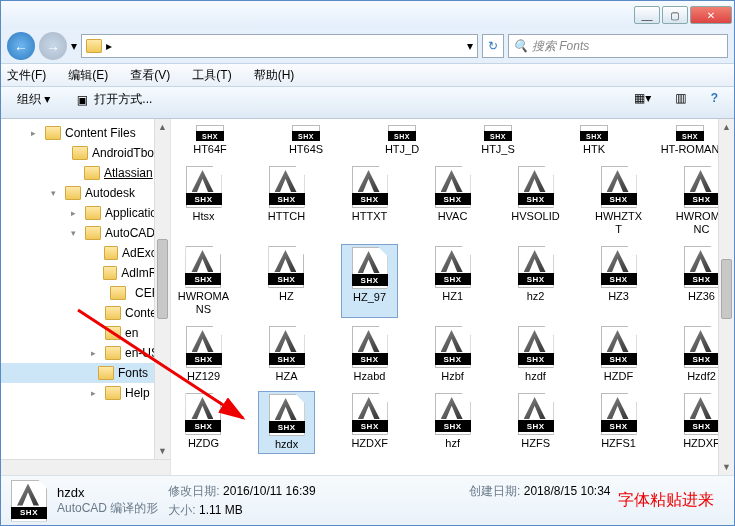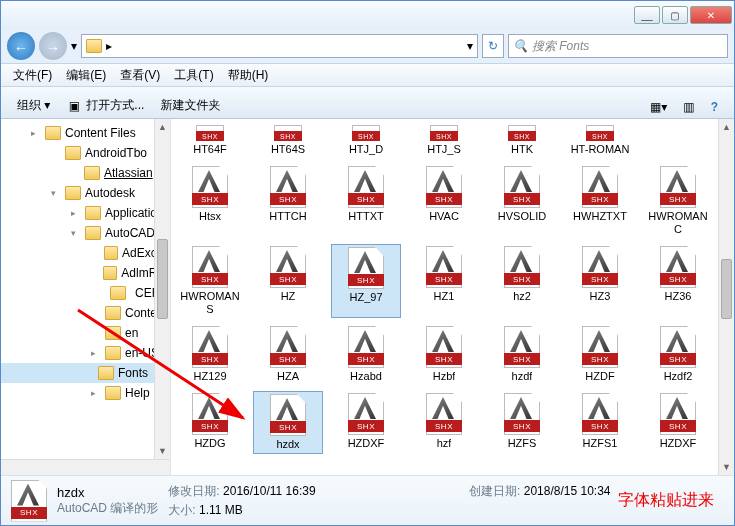--- a/index.html
+++ b/index.html
@@ -8,40 +8,40 @@
 .titlebar{height:28px;background:linear-gradient(#f7fbff,#e3eefa);display:flex;justify-content:flex-end;align-items:center;padding:0 2px}
 .tbtn{width:26px;height:18px;margin-left:2px;border:1px solid #8aa;background:linear-gradient(#fefefe,#d8e6f2);display:flex;align-items:center;justify-content:center;font-size:10px;color:#333;border-radius:2px}
 .tbtn.close{background:linear-gradient(#f08070,#d44);color:#fff;width:42px}
 .navbar{height:34px;display:flex;align-items:center;padding:0 6px;gap:4px}
 .navbtn{width:28px;height:28px;border-radius:50%;background:radial-gradient(#6fb7f0,#2e7ac0);color:#fff;display:flex;align-items:center;justify-content:center;font-size:14px}
 .navbtn.fwd{background:radial-gradient(#c8d8e8,#a8b8c8)}
 .pathbox{flex:1;height:24px;background:#fff;border:1px solid #9ab;display:flex;align-items:center;padding:0 4px;gap:4px}
 .foldericon{width:16px;height:14px;background:linear-gradient(#ffe9a8,#f0c95a);border:1px solid #d4a840;border-radius:1px}
 .refresh{width:22px;height:24px;background:#fff;border:1px solid #9ab;display:flex;align-items:center;justify-content:center;color:#2e7ac0}
 .search{width:220px;height:24px;background:#fff;border:1px solid #9ab;display:flex;align-items:center;padding:0 4px;gap:4px;color:#888;font-style:italic}
-.menubar{height:24px;background:linear-gradient(#fafcfe,#e8f0f8);display:flex;align-items:center;padding:0 6px;gap:2px;border-top:1px solid #c4d5e6;border-bottom:1px solid #c4d5e6}
+.menubar{height:24px;background:linear-gradient(#fafcfe,#e8f0f8);display:flex;align-items:center;padding:0 0;gap:10px;border-top:1px solid #c4d5e6;border-bottom:1px solid #c4d5e6}
 .menubar span{padding:2px 6px}
-.toolbar{height:32px;background:linear-gradient(#f5fafe,#dfeaf5);display:flex;align-items:flex-end;padding:0 8px;border-bottom:1px solid #b8c8d8}
+.toolbar{height:32px;background:linear-gradient(#f5fafe,#dfeaf5);display:flex;align-items:flex-start;padding:0 8px;gap:8px;border-bottom:1px solid #b8c8d8}
 .toolbar .tb{padding:4px 8px;display:flex;align-items:center;gap:4px}
 .toolbar .spacer{flex:1}
 .toolbar .ico{width:16px;height:16px;display:flex;align-items:center;justify-content:center}
 .body{flex:1;display:flex;background:#fff;overflow:hidden;position:relative}
 .tree{width:170px;border-right:1px solid #e0e5ea;overflow:hidden;padding:4px 0;position:relative}
 .tnode{display:flex;align-items:center;gap:4px;height:20px;padding-left:8px;white-space:nowrap}
 .tnode.sel{background:#cde6f7}
 .tnode .exp{width:10px;color:#888;font-size:9px}
 .files{flex:1;overflow:hidden;position:relative;padding:4px}
-.row{display:flex;gap:8px;margin-bottom:6px}
+.row{display:flex;gap:26px;margin-bottom:6px}
 .cell{width:70px;display:flex;flex-direction:column;align-items:center;text-align:center;padding:2px}
 .cell.sel{background:#cde6f7;border:1px solid #7da2ce}
 .cell .fname{font-size:11px;line-height:13px;word-break:break-all;max-height:26px;overflow:hidden}
 .shx{width:36px;height:42px;position:relative;margin-bottom:2px}
 .shx .page{position:absolute;inset:0;background:#fff;border:1px solid #bbb;clip-path:polygon(0 0,75% 0,100% 22%,100% 100%,0 100%)}
 .shx .a{position:absolute;left:6px;top:4px;width:22px;height:22px;background:linear-gradient(135deg,#888,#333);clip-path:polygon(50% 0,100% 100%,75% 100%,50% 40%,25% 100%,0 100%)}
-.shx .band{position:absolute;left:0;right:0;bottom:3px;height:12px;background:#b91c1c;color:#fff;font-size:8px;font-weight:normal;display:flex;align-items:center;justify-content:center;letter-spacing:0.5px}
+.shx .band{position:absolute;left:0;right:0;bottom:3px;height:12px;background:#000000;color:#fff;font-size:8px;font-weight:bold;display:flex;align-items:center;justify-content:center;letter-spacing:0.5px}
 .shx.toprow{width:28px;height:16px}
 .shx.toprow .page{clip-path:none}
 .shx.toprow .band{height:10px;font-size:7px;bottom:0}
 .details{height:50px;border-top:1px solid #d8e0e8;background:linear-gradient(#f6fafd,#eaf2f9);display:flex;align-items:center;padding:4px 10px;gap:10px;position:relative}
 .details .thumb{width:36px;height:42px;position:relative}
 .details .info{flex:1;display:grid;grid-template-columns:auto auto;column-gap:40px;row-gap:2px}
 .details .k{color:#6a7a8a}
 .annotation{position:absolute;right:20px;bottom:14px;color:#e00;font-size:16px;font-family:SimSun}
 .arrow{position:absolute;left:68px;top:300px;width:190px;height:130px;pointer-events:none;z-index:5}
 .scrollbar{position:absolute;right:0;top:0;bottom:0;width:16px;background:#f0f0f0;border-left:1px solid #ddd}
@@ -83,35 +83,34 @@
       <span>工具(T)</span>
       <span>帮助(H)</span>
     </div>
 
   <div class="toolbar">
     <div class="tb">组织 ▾</div>
     <div class="tb">
         <span class="ico">▣</span>
         <span>打开方式...</span>
       </div>
-    <div class="tb">新建文件夹</div>
     <div class="spacer"></div>
     <div class="tb">▦▾</div>
     <div class="tb">▥</div>
     <div class="tb" style="color:#2e7ac0;font-weight:bold">?</div>
   </div>
 
   <div class="body">
     <div class="tree" id="tree">
       <div class="tnode" style="padding-left: 30px;">
           <span class="exp">▸</span>
           <div class="foldericon"></div>
           <span>Content Files</span>
         </div>
-        <div class="tnode" style="padding-left: 50px;">
+        <div class="tnode" style="padding-left: 50px; margin-left: 7px;">
           <span class="exp"></span>
           <div class="foldericon"></div>
           <span>AndroidTbo</span>
         </div>
         <div class="tnode" style="padding-left: 69px; text-decoration: underline;">
           <span class="exp"></span>
           <div class="foldericon"></div>
           <span>Atlassian</span>
         </div>
         <div class="tnode" style="padding-left: 50px;">

